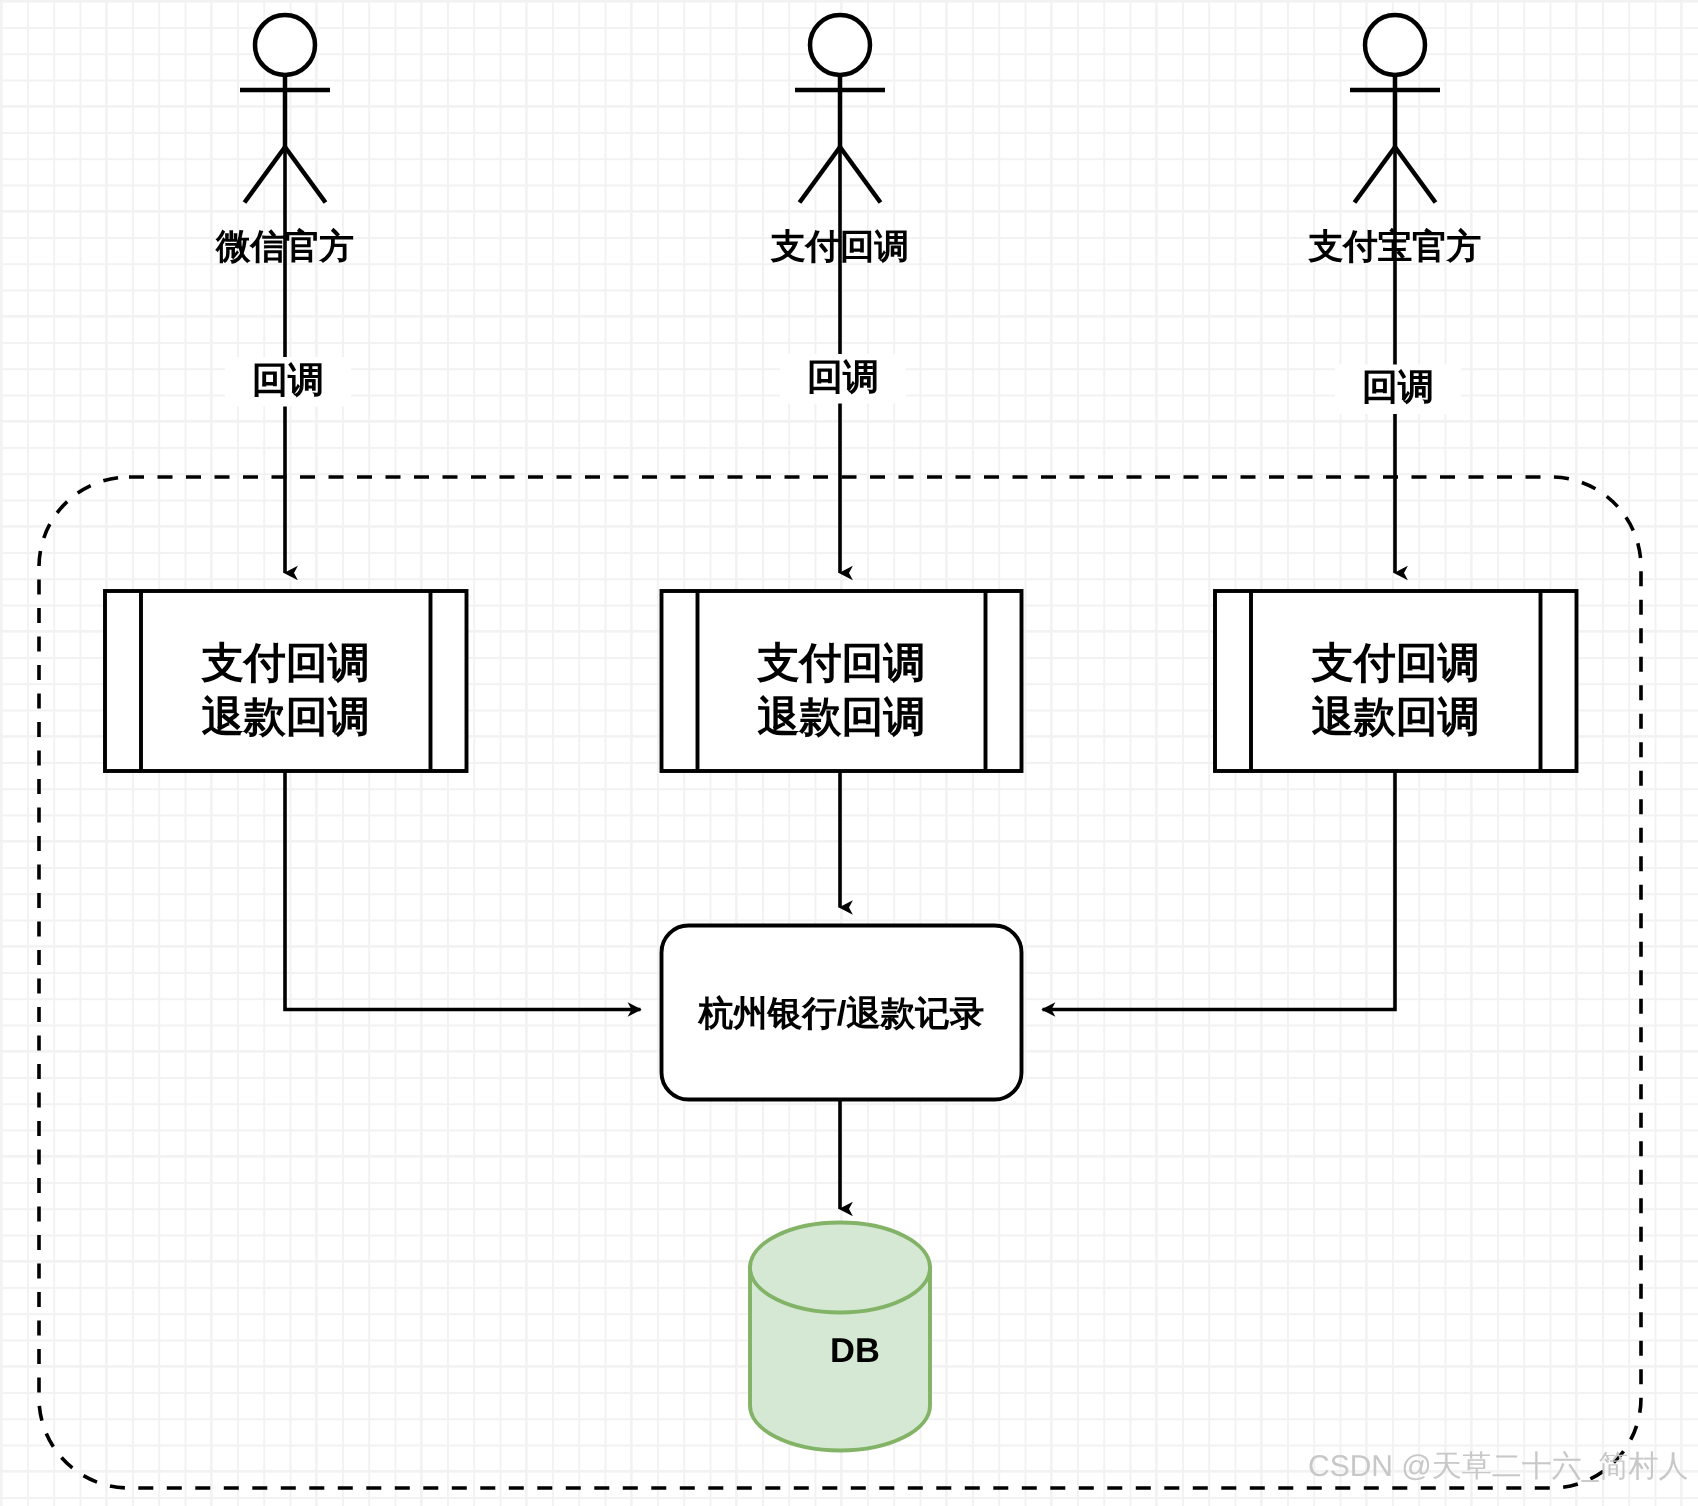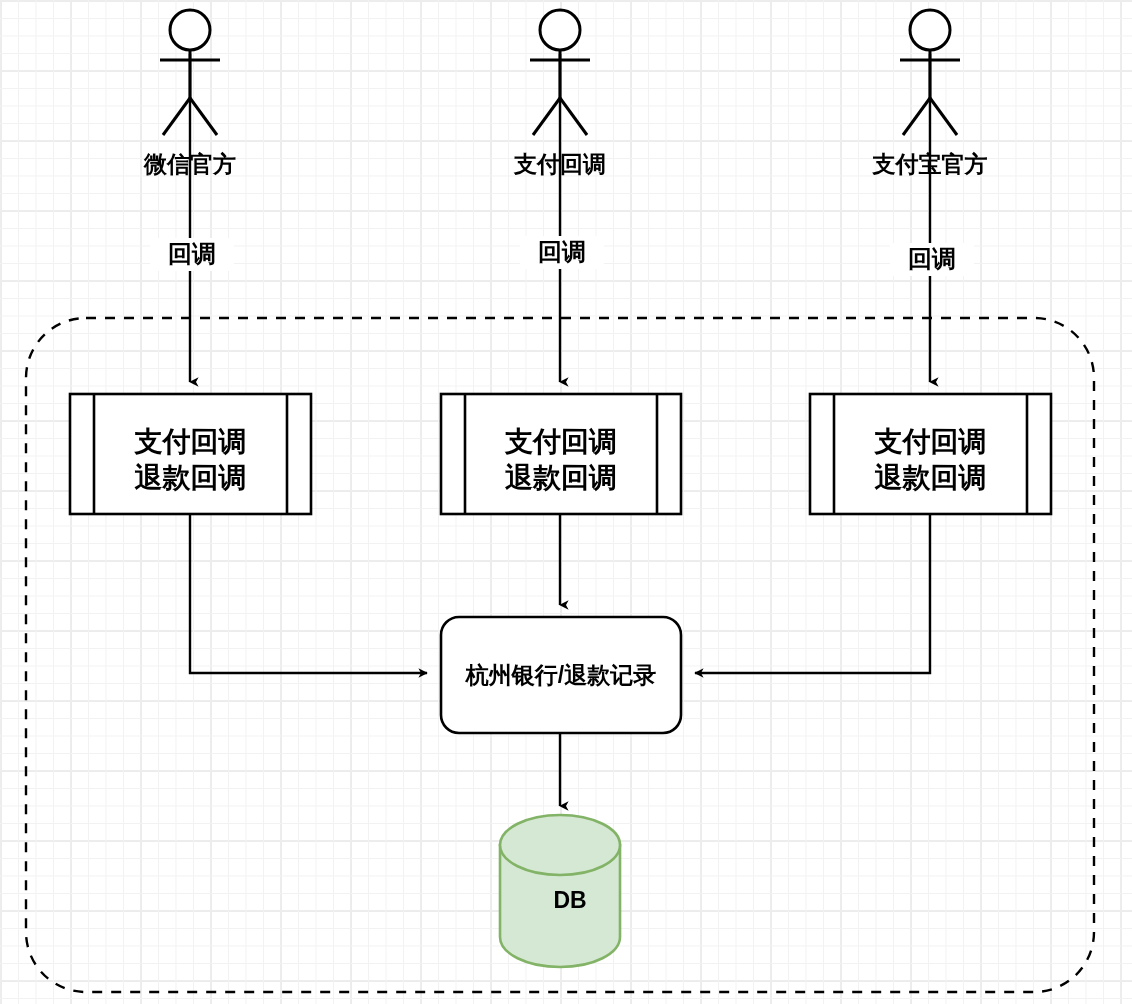--- a/index.html
+++ b/index.html
@@ -172,14 +172,15 @@
   </div>
   <div class="shape-label process-label" style="left:834px; top:424px; width:193px;">
     <div>支付回调</div>
     <div>退款回调</div>
   </div>
 
   <div class="shape-label center-label" style="left:441px; top:661px; width:240px;">杭州银行/退款记录</div>
 
   <div class="shape-label db-label" style="left:500px; top:886px; width:140px;">DB</div>
 
+  <div class="watermark">CSDN @天草二十六_简村人</div>
 
 </div>
 
 </body></html>

